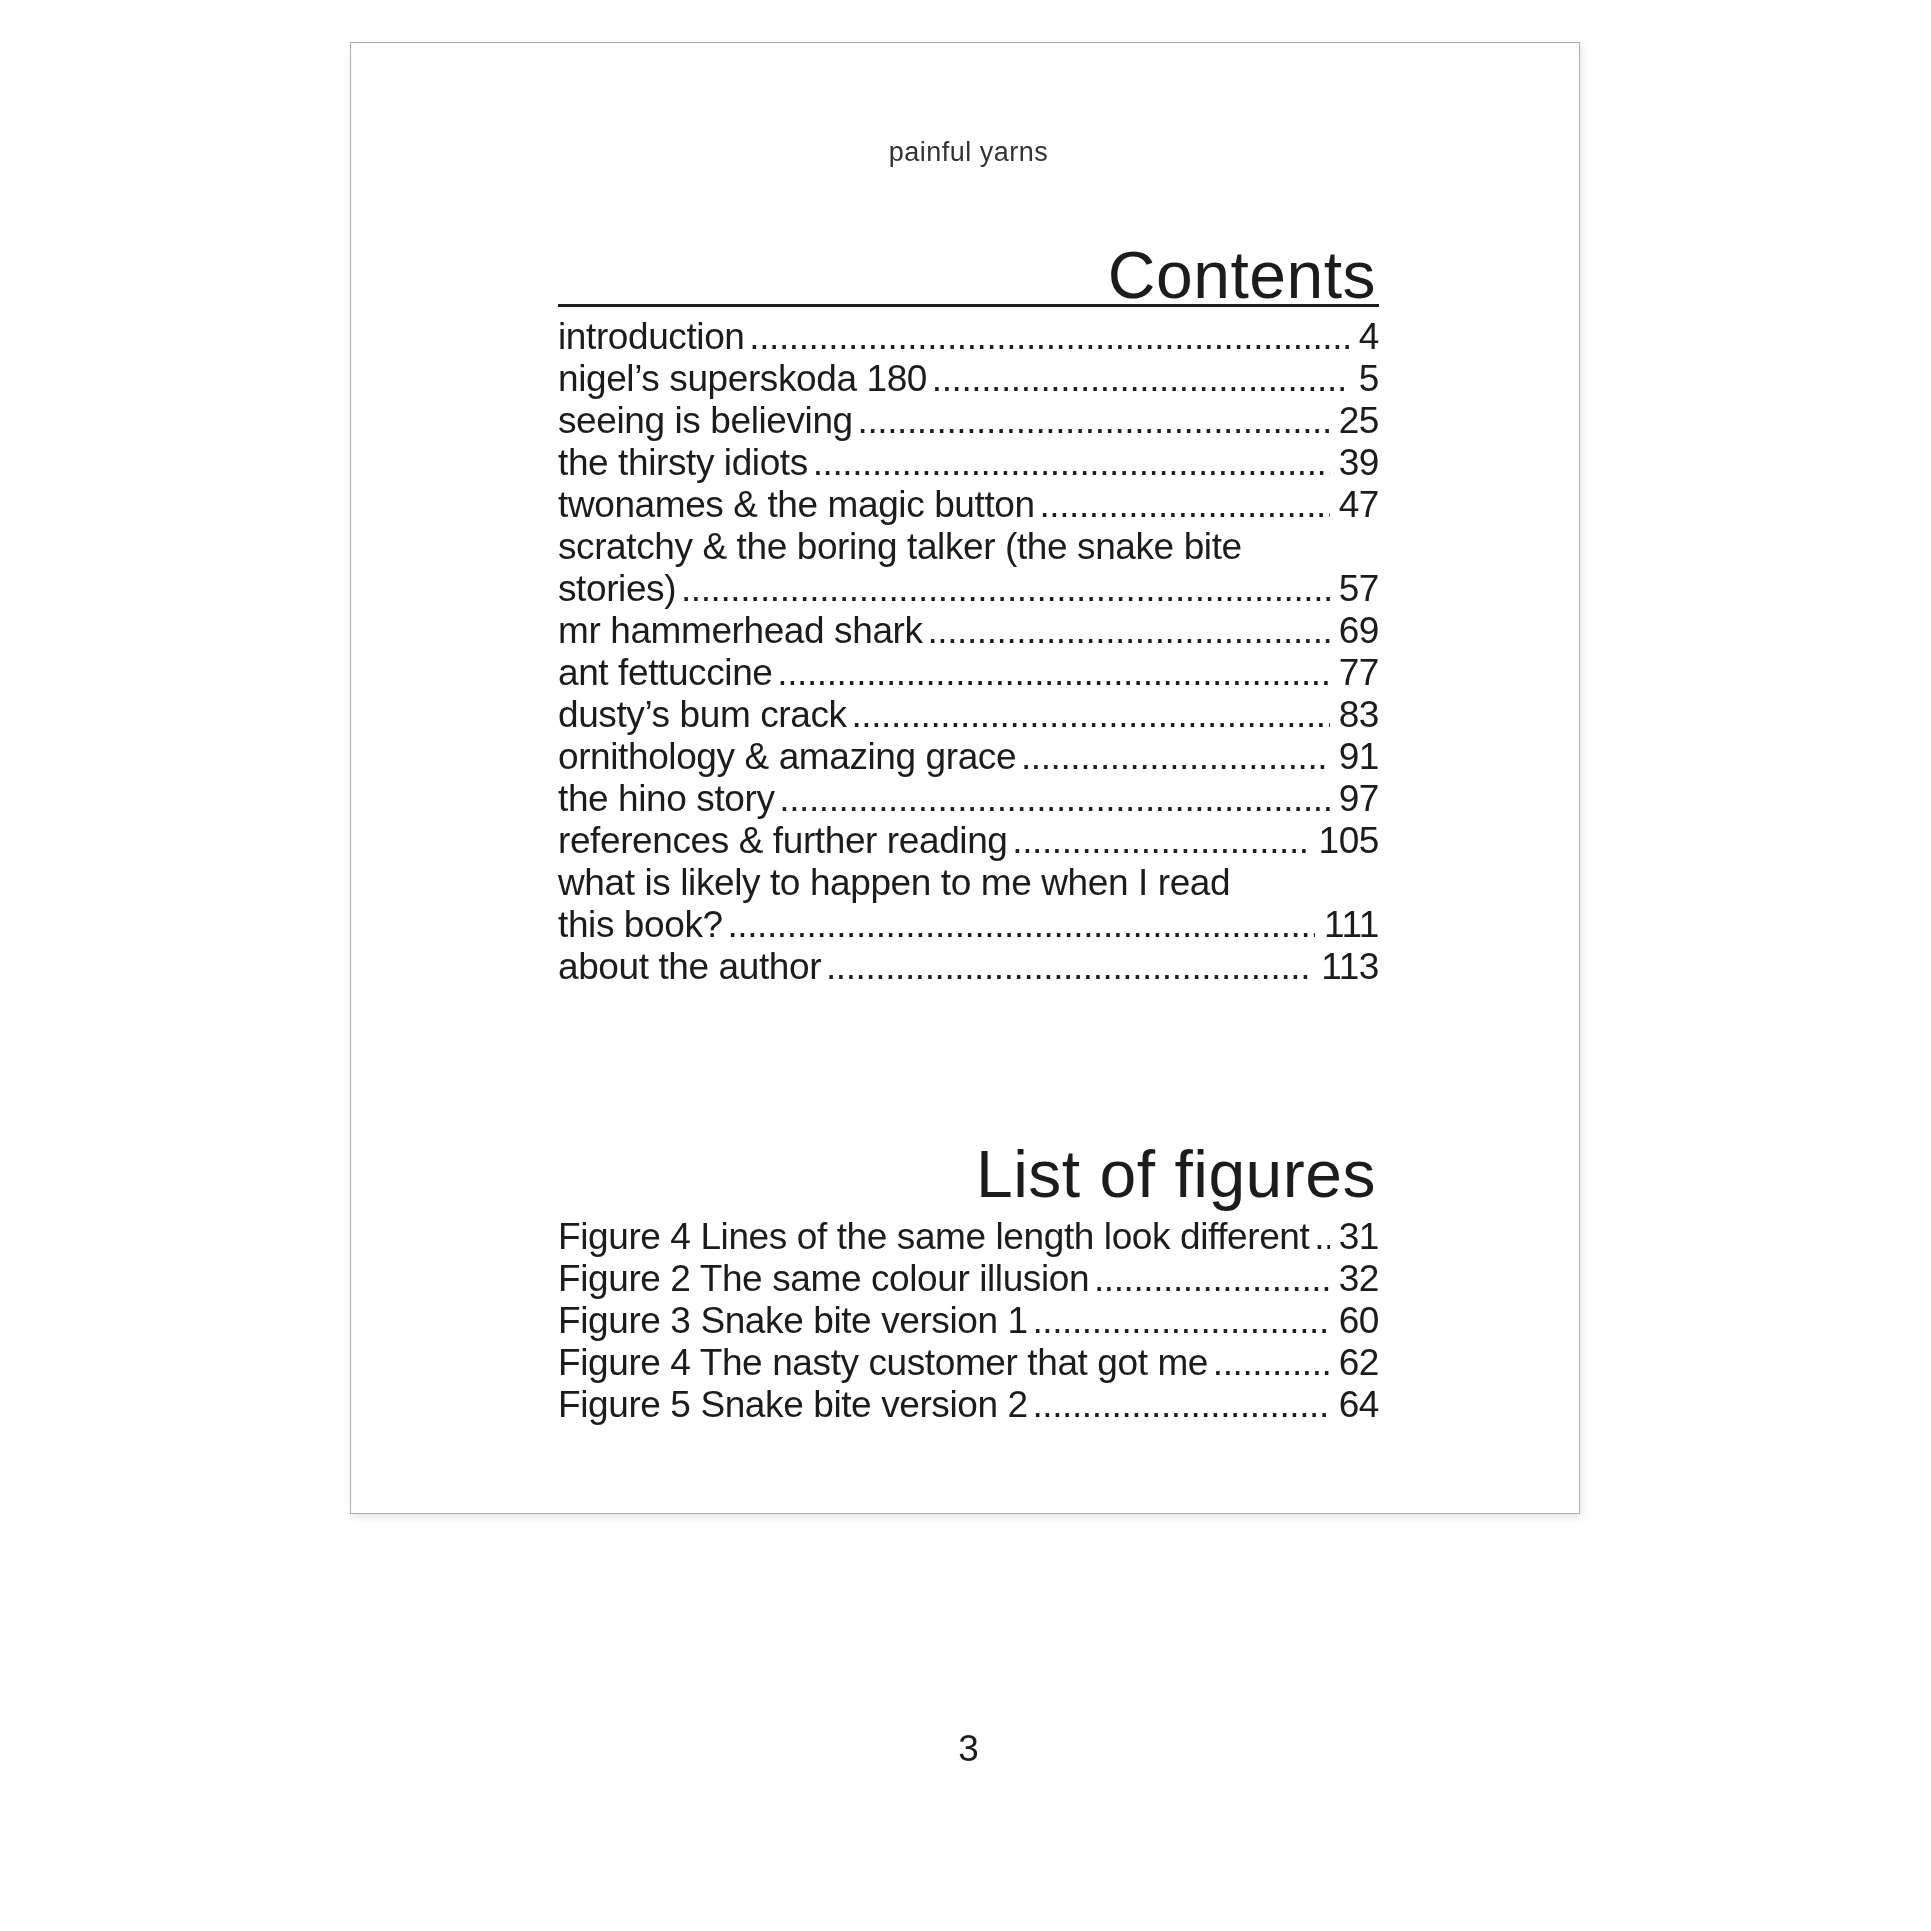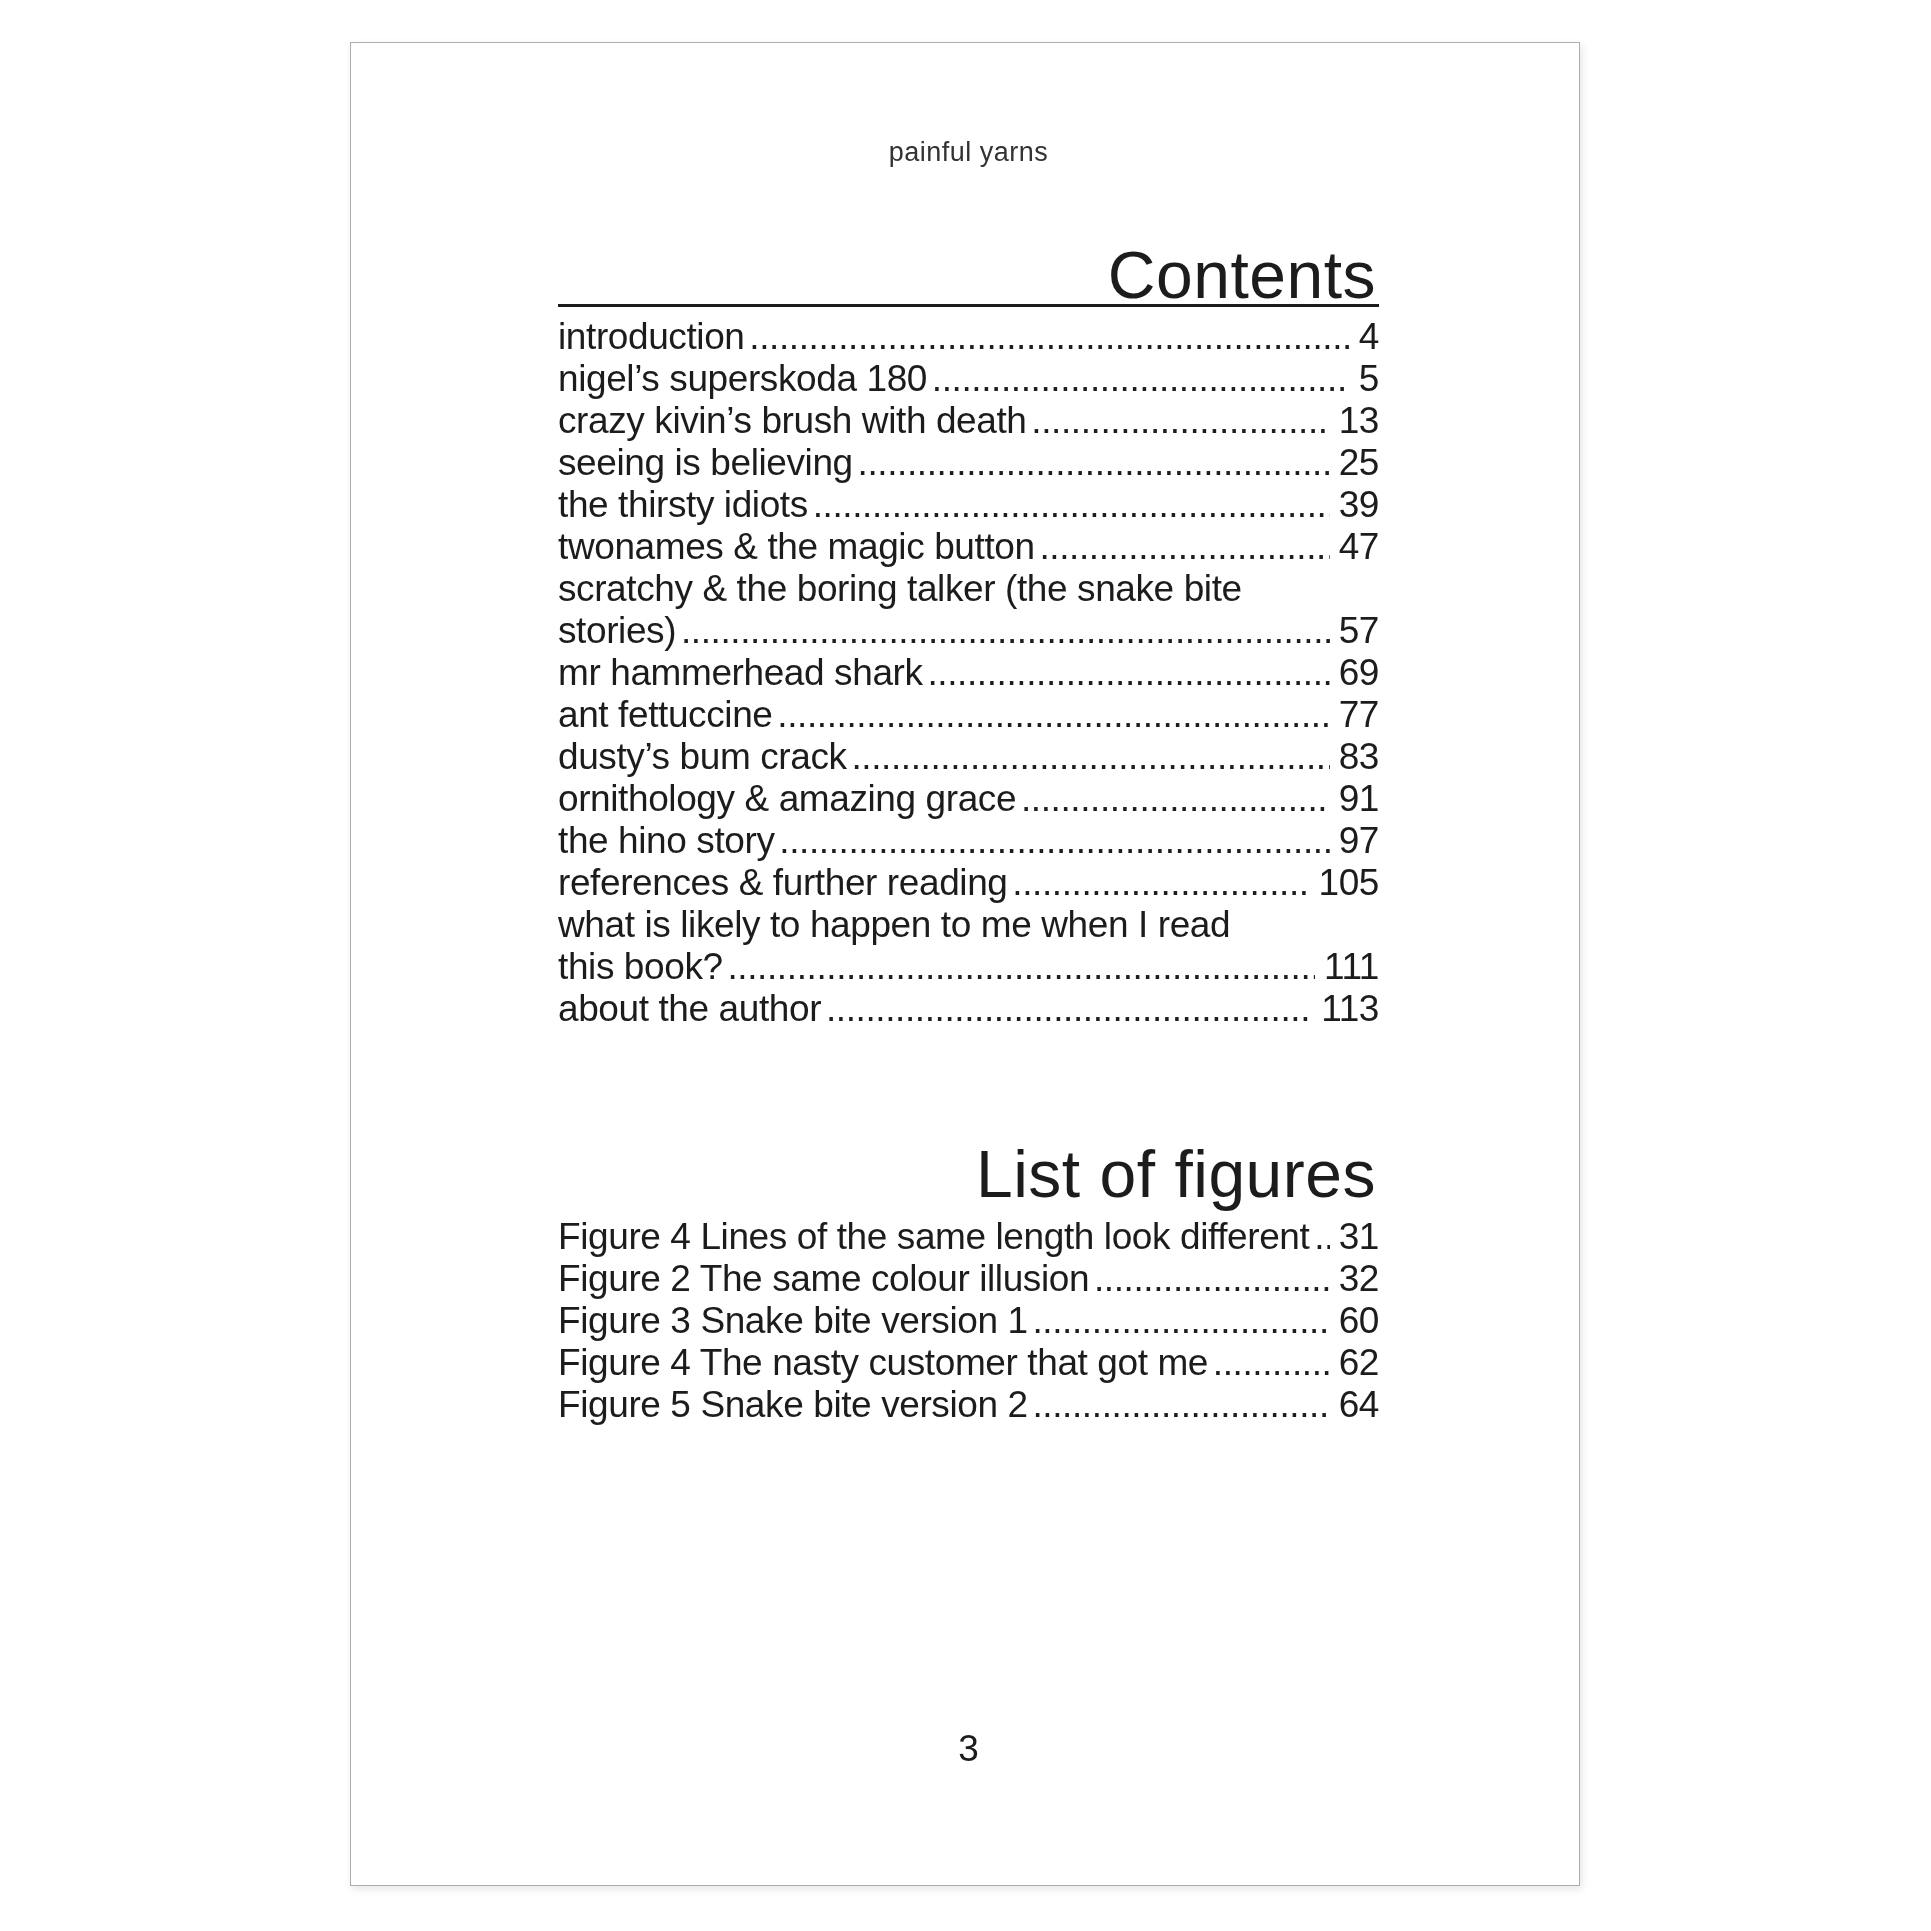--- a/index.html
+++ b/index.html
@@ -15,21 +15,21 @@
     position: relative;
     width: 1931px;
     height: 1931px;
     background: #ffffff;
   }
   .page {
     position: absolute;
     left: 350px;
     top: 42px;
     width: 1230px;
-    height: 1844px;
+    height: 1472px;
     background: #ffffff;
     border: 1.9px solid #adadad;
     box-sizing: border-box;
     box-shadow: 1.9px 2.9px 7.7px rgba(0,0,0,0.10);
     color: #1c1c1c;
   }
   .running-header {
     position: absolute;
     top: 96px;
     left: 207px;
@@ -128,25 +128,20 @@
         <span class="toc-dots"></span>
         <span class="toc-page">4</span>
       </div>
 
       <div class="toc-row">
         <span class="toc-title">nigel’s superskoda 180</span>
         <span class="toc-dots"></span>
         <span class="toc-page">5</span>
       </div>
 
-      <div class="toc-row">
-        <span class="toc-title">crazy kivin’s brush with death</span>
-        <span class="toc-dots"></span>
-        <span class="toc-page">13</span>
-      </div>
 
       <div class="toc-row">
         <span class="toc-title">seeing is believing</span>
         <span class="toc-dots"></span>
         <span class="toc-page">25</span>
       </div>
 
       <div class="toc-row">
         <span class="toc-title">the thirsty idiots</span>
         <span class="toc-dots"></span>

